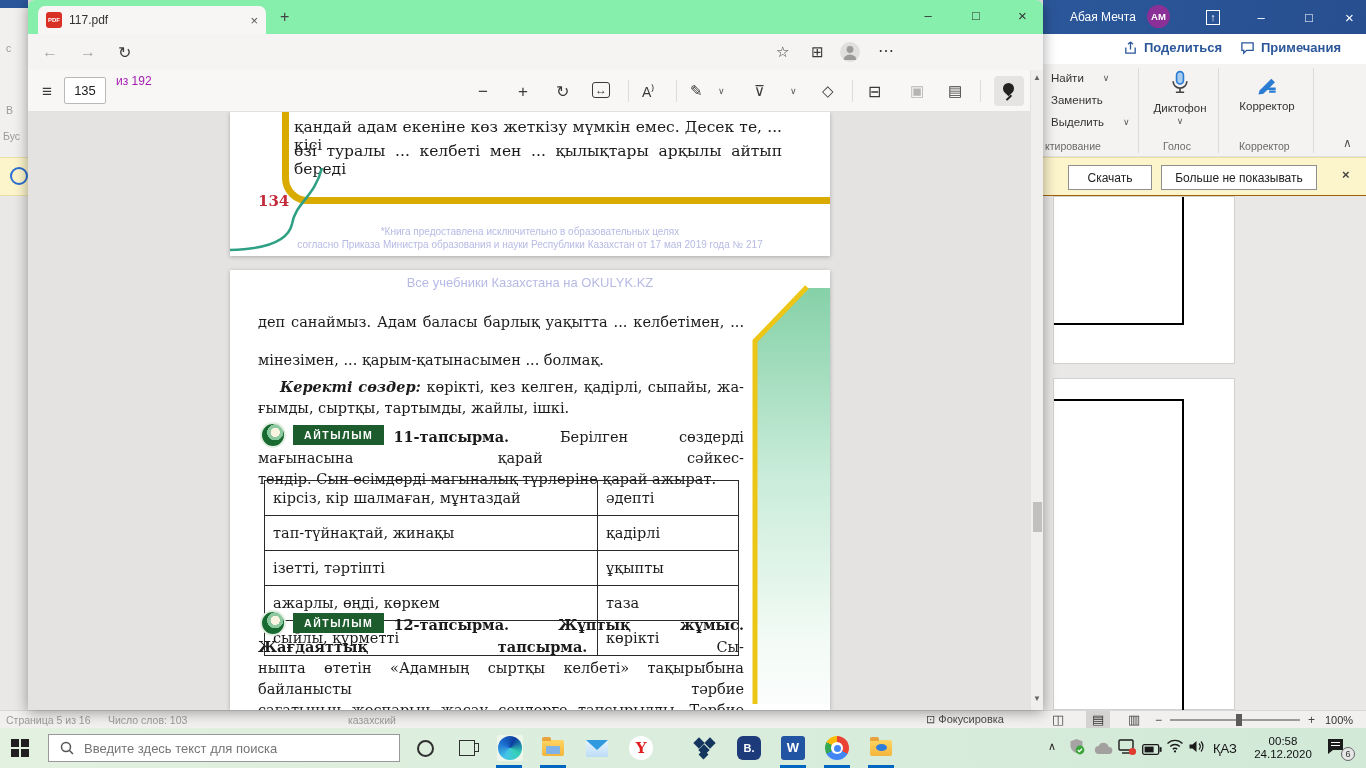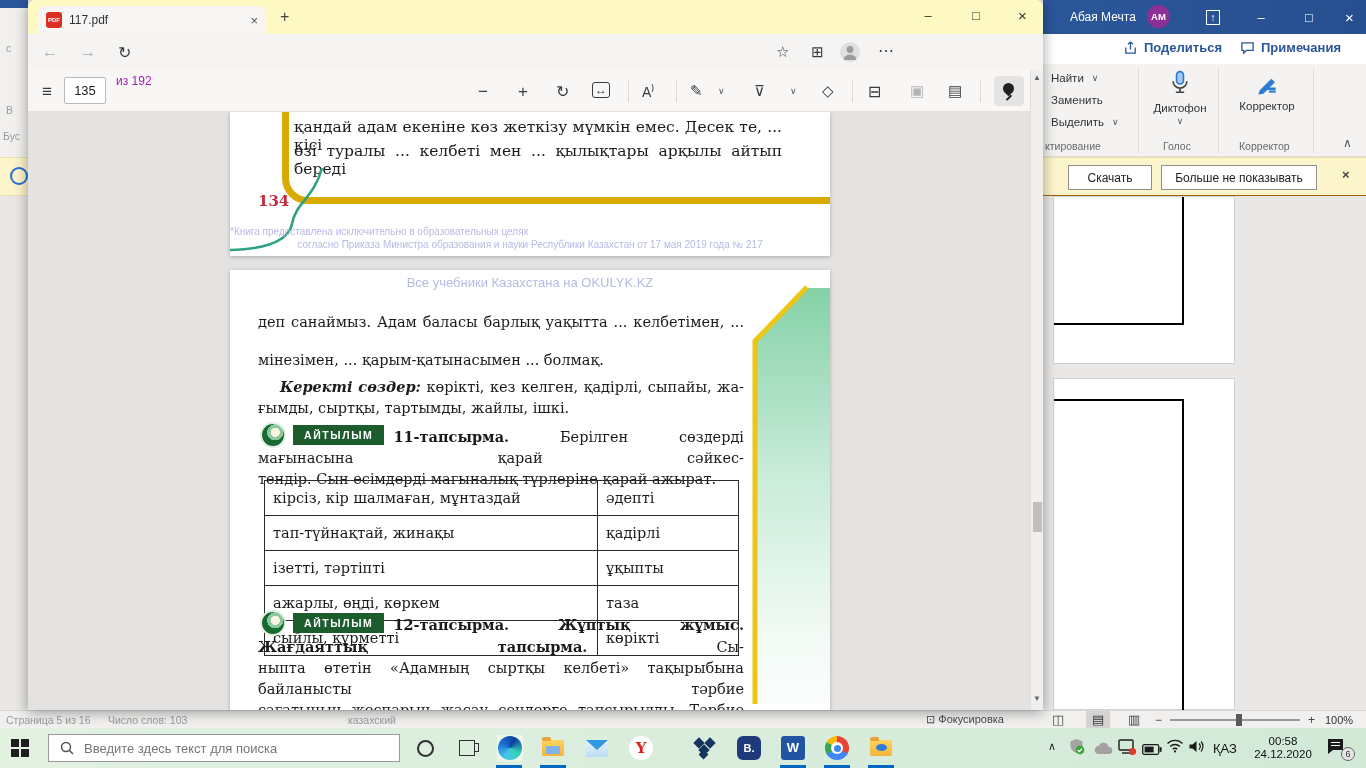--- a/index.html
+++ b/index.html
@@ -19,21 +19,21 @@
   .pill{left:122px;top:37px;width:612px;height:28px;background:#fff;border:1px solid #dadada;border-radius:14px;display:flex;align-items:center;padding:0 10px;gap:7px;font-size:12.5px}
   .tbicon{position:absolute;top:12px;font-size:15px;color:#3a3a3a}
   .chev{font-size:9px;color:#555}
   .badge-circle{width:26px;height:26px;border-radius:50%;flex:0 0 26px;border:2px solid #e4efe4;background:radial-gradient(circle at 60% 38%,#f9f3df 0 24%,#8cc89e 25% 42%,#186a30 43% 100%)}
   .blabel{color:#fff;font:bold 10.5px/1 "Liberation Sans",sans-serif;letter-spacing:1.6px;padding:5px 11px;white-space:nowrap}
   .bgreen{background:#1d5c2d}
   .badgrow{display:flex;align-items:center;gap:7px;float:left;margin:-4px 9px 0 2px}
   table.kz{border-collapse:collapse;width:475px}
   table.kz td{border:1.6px solid #2a2a2a;font-family:"DejaVu Serif",serif;font-size:14.5px;color:#1b1b1b;padding:9px 8px;height:25px}
   
-  .ribsmall{font-size:11.5px;color:#333;display:flex;align-items:center;gap:8px}
+  .ribsmall{font-size:11.5px;color:#333;display:flex;align-items:center;gap:19px}
   .grplbl{font-size:10.5px;color:#6a6a6a}
   .ybtn{background:#fff;border:1px solid #8f8f8f;font-size:12px;color:#222;display:flex;align-items:center;justify-content:center;height:25px}
   .docpage{position:absolute;left:10px;width:182px;background:#fff;border:1px solid #d2d1d0}
   .blk{position:absolute;background:#000}
   
   #taskbar{left:0;top:728px;width:1366px;height:40px;background:linear-gradient(90deg,#e2f1e0,#d2e9d8);z-index:30}
   .tkicon{position:absolute;top:7px;width:26px;height:26px;display:flex;align-items:center;justify-content:center}
   .underline{position:absolute;top:37px;height:3px;width:26px;background:#0067c0}
   .trayic{position:absolute;top:12px}
   .foldr{width:22px;height:16px;background:linear-gradient(#ffd461,#f3b53a);border-radius:2px;position:relative}
@@ -148,21 +148,21 @@
   <span class="a" style="left:1155px;top:2px;color:#444;font-size:12px">−</span>
   <div class="a" style="left:1170px;top:8px;width:130px;height:2px;background:#9b9b9b">
     <div style="position:absolute;left:66px;top:-5px;width:6px;height:12px;background:#5a5a5a"></div>
   </div>
   <span class="a" style="left:1308px;top:2px;color:#444;font-size:12px">+</span>
   <span class="a" style="left:1325px;top:3px;color:#333;font-size:11px">100%</span>
 </div>
 
 <div class="a" id="edge">
 
-  <div class="a" style="left:0;top:0;width:1015px;height:34px;background:#fef9c3;border-radius:7px 7px 0 0">
+  <div class="a" style="left:0;top:0;width:1015px;height:34px;background:#86efac;border-radius:7px 7px 0 0">
     <div class="a tab">
       <span class="pdficon">PDF</span>
       <span style="font-size:12px;color:#333;flex:1">117.pdf</span>
       <span style="color:#555;font-size:13px">×</span>
     </div>
     <span class="a" style="left:252px;top:8px;font-size:16px;color:#444">+</span>
     <span class="a winbtn" style="left:878px;top:0">–</span>
     <span class="a winbtn" style="left:926px;top:0">□</span>
     <span class="a winbtn" style="left:974px;top:0;width:41px;font-size:15px">×</span>
   </div>
@@ -219,21 +219,21 @@
   <div class="a" style="left:0;top:112px;width:1002px;height:598px;background:#e4e3e2;overflow:hidden">
 
     <div class="a" style="left:202px;top:0;width:600px;height:144px;background:#fff;box-shadow:0 1px 4px rgba(0,0,0,.25);overflow:hidden">
       <div class="a" style="left:52px;top:-26px;width:600px;height:118px;border:7px solid #d9ab00;border-radius:0 0 0 26px"></div>
       <div class="a serif jl" style="left:64px;top:6px;width:488px;font-size:15.5px">қандай адам екеніне көз жеткізу мүмкін емес. Десек те, ... кісі</div>
       <div class="a serif jl" style="left:64px;top:30px;width:488px;font-size:15.5px">өзі туралы ... келбеті мен ... қылықтары арқылы айтып береді</div>
       <svg class="a" style="left:0;top:56px" width="96" height="88" viewBox="0 0 96 88">
           <path d="M92 0 C84 30 66 34 62 56 C58 74 34 82 -6 82" fill="none" stroke="#2ea083" stroke-width="2.6"></path>
         </svg>
       <div class="a serif" style="left:28px;top:80px;color:#c32b3a;font-weight:bold;font-size:15px">134</div>
-      <div class="a" style="left:0;top:114px;width:600px;text-align:left;font-size:10px;color:#b7bae4">*Книга предоставлена исключительно в образовательных целях</div>
+      <div class="a" style="left:0;top:114px;width:600px;text-align:center;font-size:10px;color:#b7bae4">*Книга предоставлена исключительно в образовательных целях</div>
       <div class="a" style="left:0;top:127px;width:600px;text-align:center;font-size:10px;color:#b7bae4">согласно Приказа Министра образования и науки Республики Казахстан от 17 мая 2019 года № 217</div>
     </div>
 
     <div class="a" style="left:202px;top:158px;width:600px;height:440px;background:#fff;box-shadow:0 1px 4px rgba(0,0,0,.25);overflow:hidden">
       <div class="a" style="left:0;top:5px;width:600px;text-align:center;font-size:13px;color:#b7bae4">Все учебники Казахстана на OKULYK.KZ</div>
       <svg class="a" style="left:505px;top:14px" width="95" height="420" viewBox="0 0 95 420">
         <defs>
             <linearGradient id="g1" x1="0" y1="0" x2="0" y2="1">
               <stop offset="0" stop-color="#85d1a8"></stop>
               <stop offset="0.45" stop-color="#c9ecd9"></stop>

